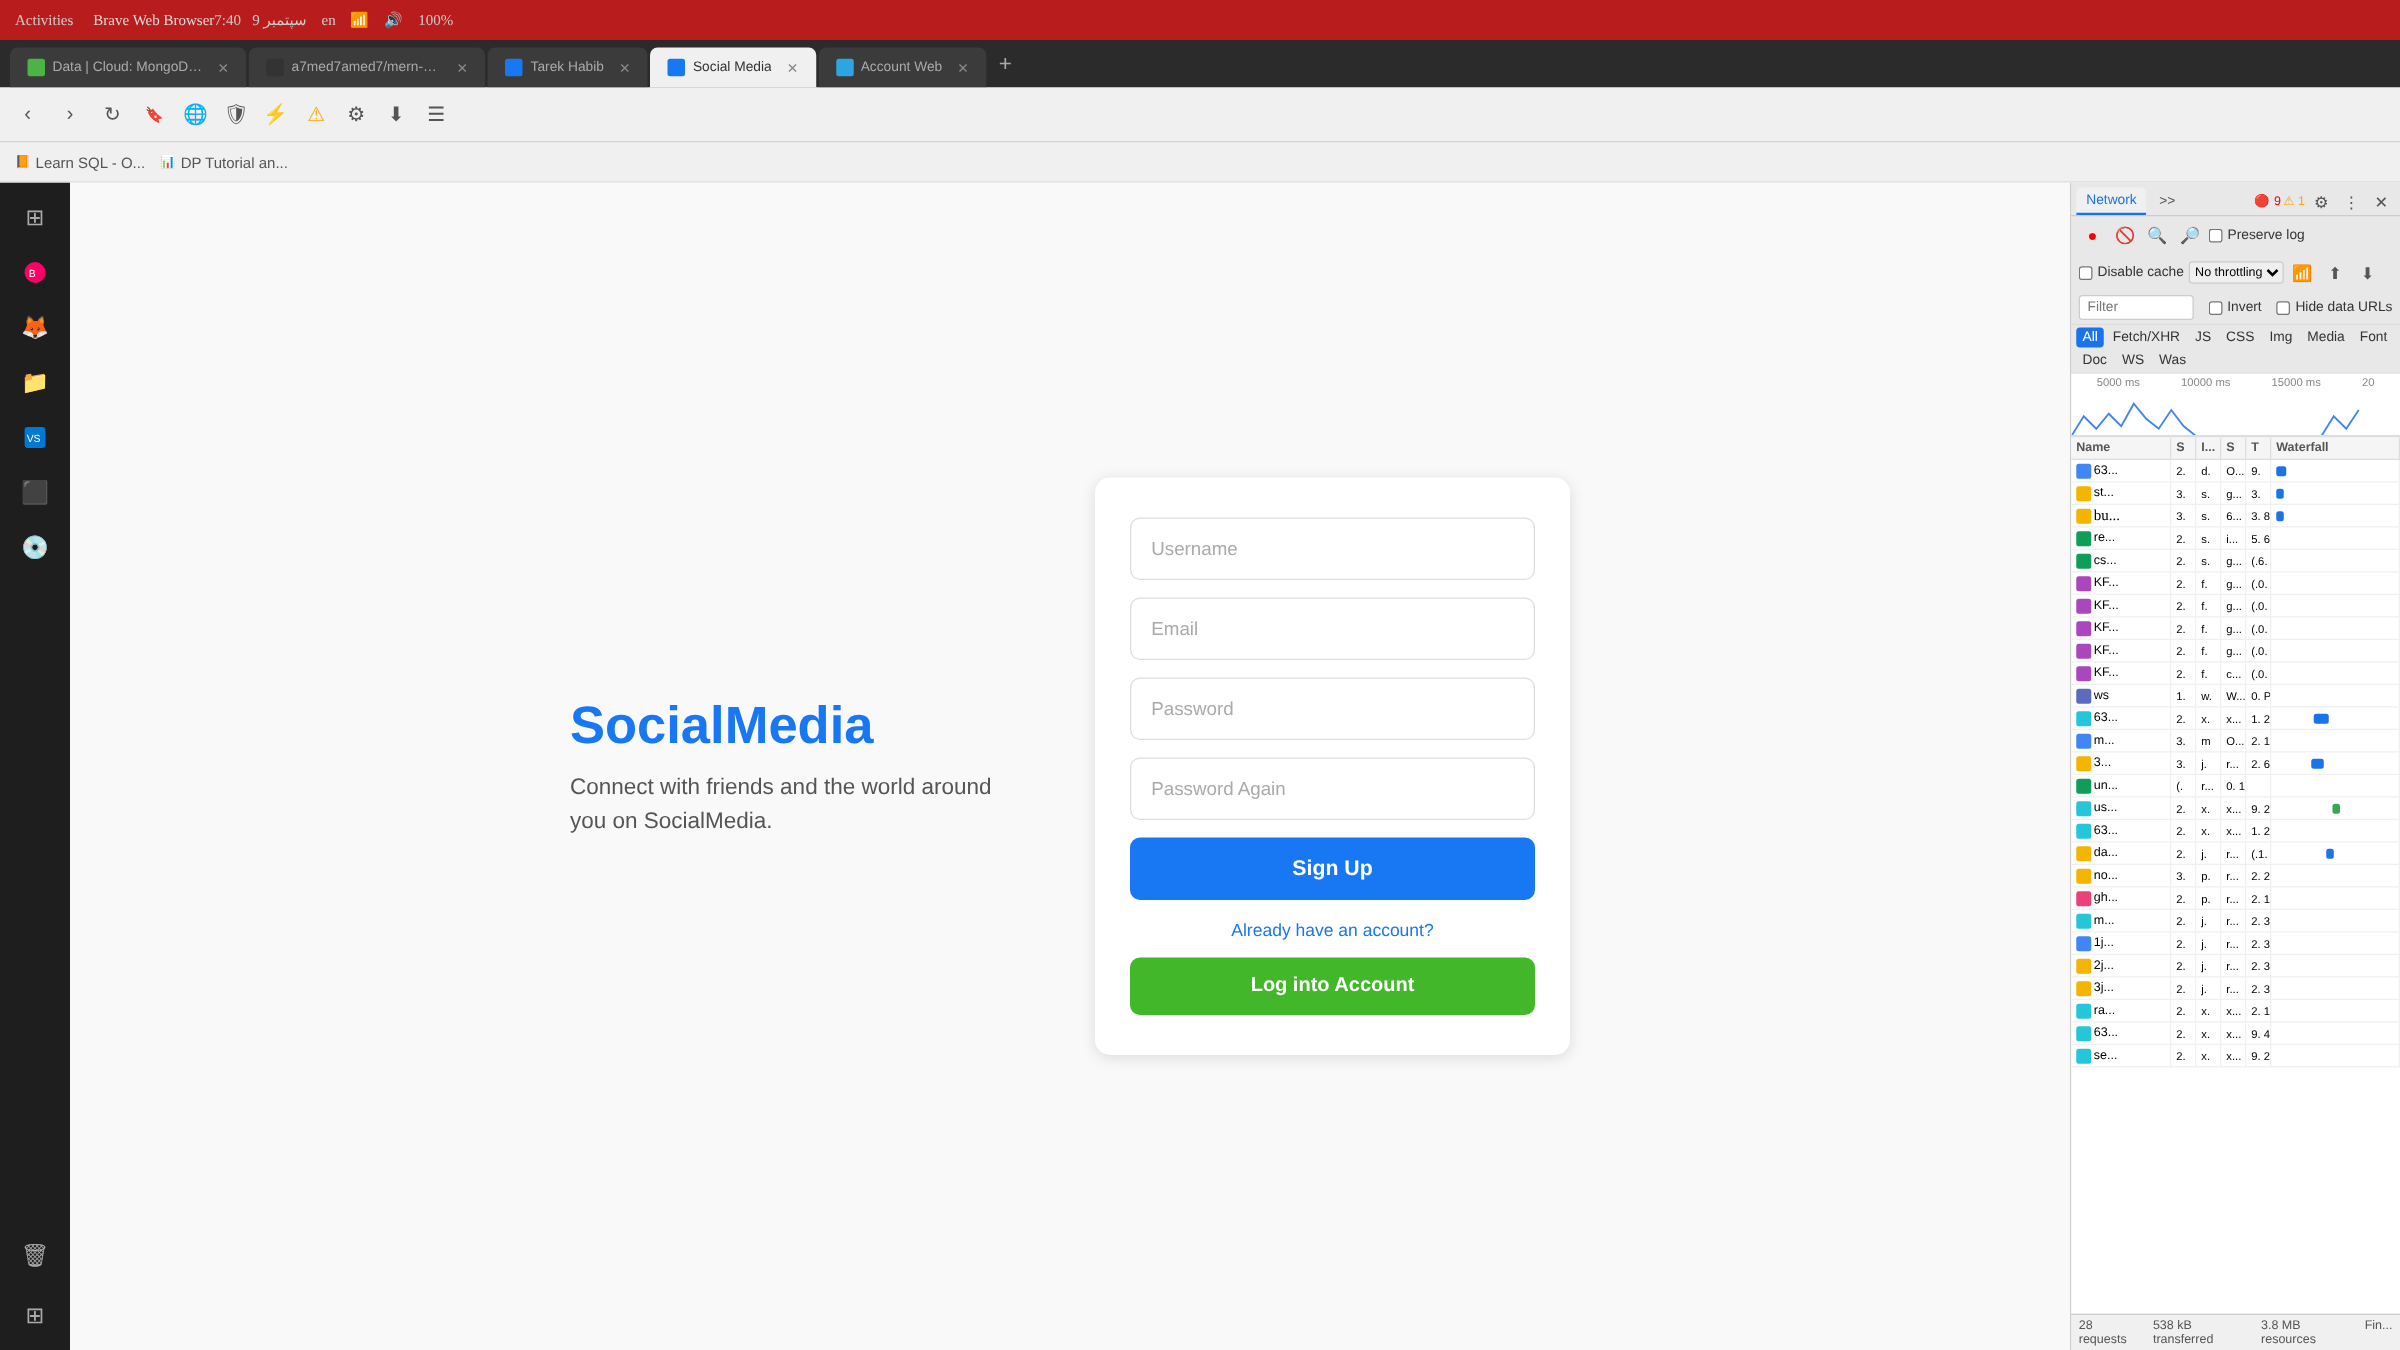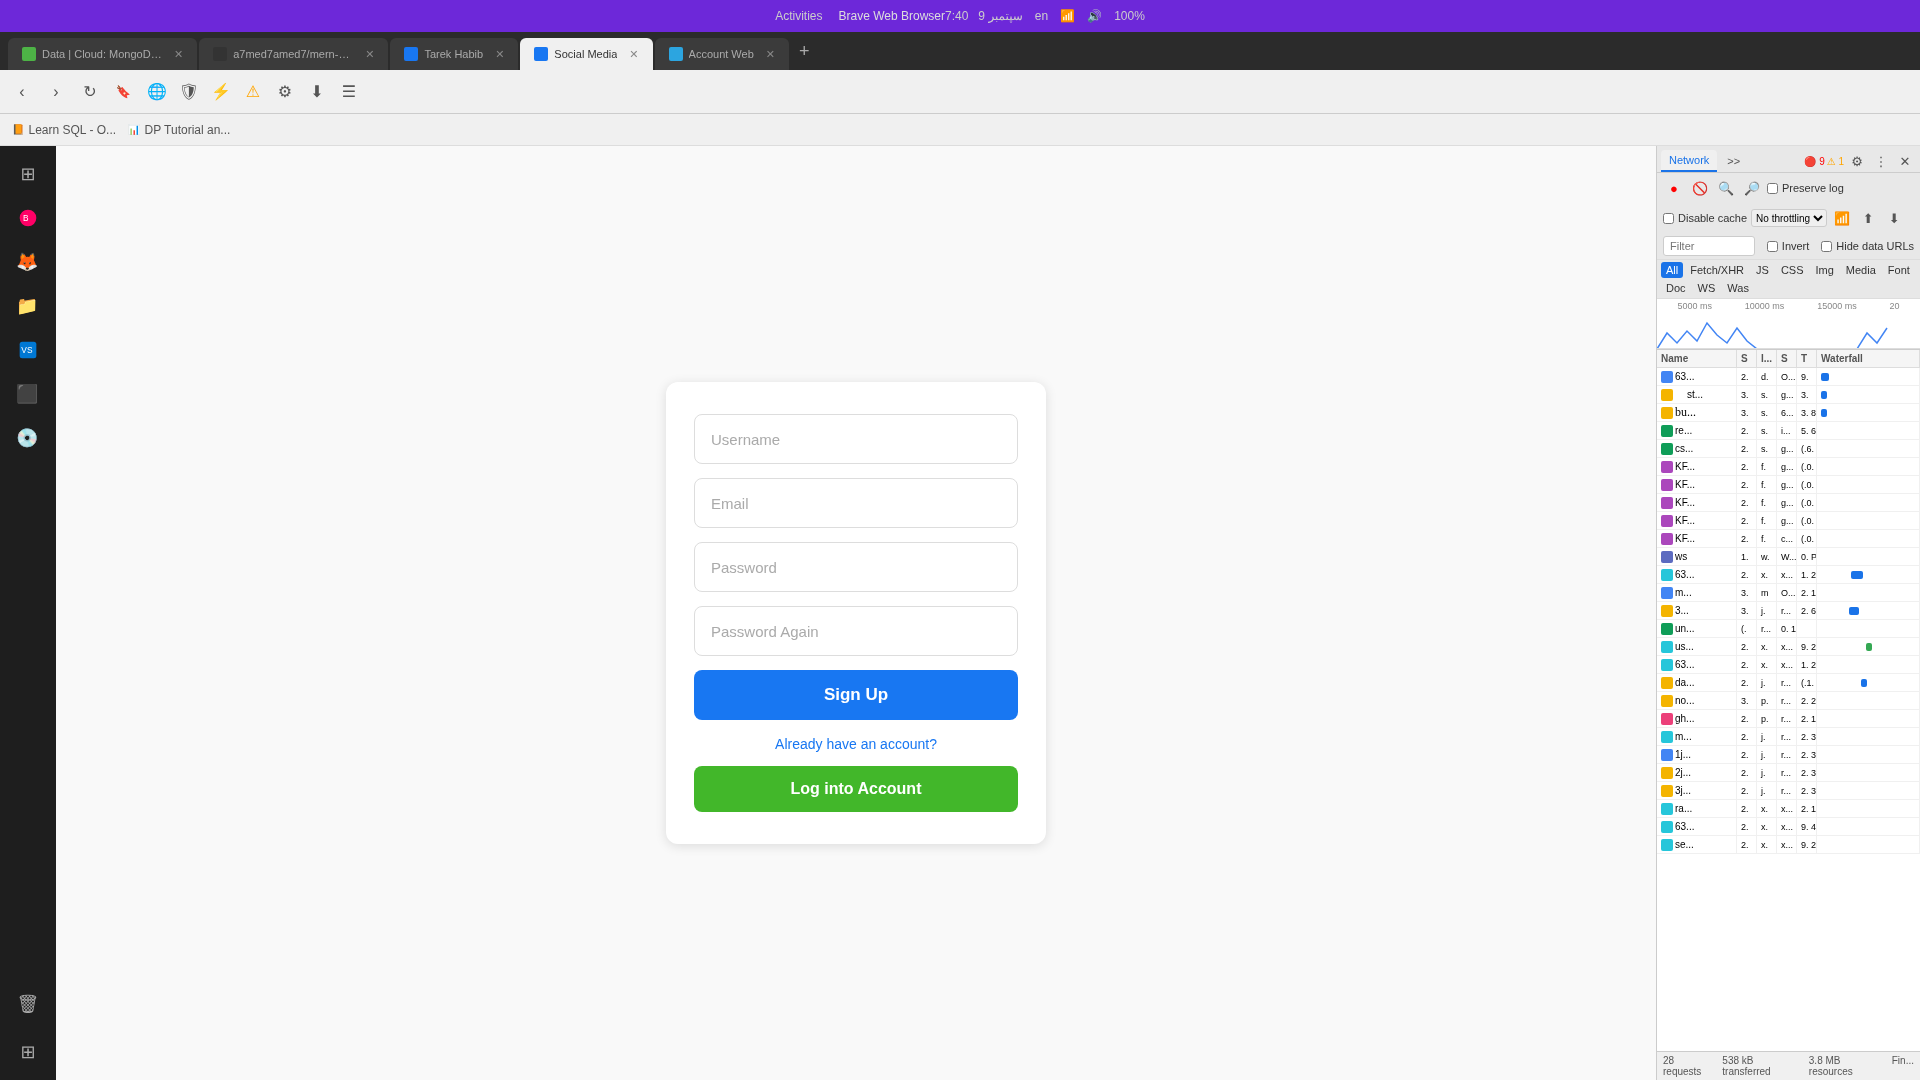--- a/index.html
+++ b/index.html
@@ -1,19 +1,19 @@
 <!DOCTYPE html>
 <html><head>
   <meta charset="utf-8">
   <style>
     * { margin: 0; padding: 0; box-sizing: border-box; }
     body { width: 1920px; height: 1080px; overflow: hidden; font-family: 'Segoe UI', Arial, sans-serif; background: #f0f0f0; display: flex; flex-direction: column; }
 
     
-    .top-bar { background: #6d28d9; height: 32px; display: flex; align-items: center; padding: 0 12px; color: #ccc; font-size: 12px; justify-content: center; }
+    .top-bar { background: #b91c1c; height: 32px; display: flex; align-items: center; padding: 0 12px; color: #ccc; font-size: 12px; justify-content: flex-start; font-family: Liberation Serif, serif; }
     .top-bar-left { display: flex; align-items: center; gap: 16px; }
     .top-bar-right { display: flex; align-items: center; gap: 12px; }
 
     
     .tab-bar { background: #2b2b2b; height: 38px; display: flex; align-items: flex-end; padding: 0 8px; }
     .tab { display: flex; align-items: center; padding: 6px 14px; border-radius: 6px 6px 0 0; font-size: 12px; cursor: pointer; gap: 6px; color: #aaa; background: #3b3b3b; margin-right: 2px; height: 32px; }
     .tab.active { background: #f0f0f0; color: #333; }
     .tab-favicon { width: 14px; height: 14px; border-radius: 2px; display: inline-block; }
     .tab-close { margin-left: 6px; color: #888; font-size: 11px; cursor: pointer; }
     .tab-new { background: none; border: none; color: #aaa; font-size: 18px; cursor: pointer; padding: 0 8px; align-self: center; }
@@ -204,20 +204,24 @@
     </div>
     <div class="sidebar-icon" title="Terminal">⬛</div>
     <div class="sidebar-icon" title="Disk">💿</div>
     <div class="sidebar-icon" title="Trash" style="margin-top:auto;">🗑</div>
     <div class="sidebar-icon" title="Grid" style="margin-top:4px;">⊞</div>
   </div>
 
   <div class="page-content">
     <div class="register-container">
 
+      <div class="brand-section">
+        <div class="brand-title">SocialMedia</div>
+        <div class="brand-tagline">Connect with friends and the world around you on SocialMedia.</div>
+      </div>
 
       <div class="form-card">
         <input class="form-input" type="text" placeholder="Username" style="">
         <input class="form-input" type="email" placeholder="Email" style="">
         <input class="form-input" type="password" placeholder="Password" style="">
         <input class="form-input" type="password" placeholder="Password Again" style="">
         <button class="btn-signup">Sign Up</button>
         <div class="already-account">Already have an account?</div>
         <button class="btn-login">Log into Account</button>
       </div>
@@ -325,21 +329,21 @@
       </div>
       <div class="net-col-s" style="font-size:9px;">2.</div>
       <div class="net-col-i" style="font-size:9px;">d.</div>
       <div class="net-col-s2" style="font-size:9px;">O...</div>
       <div class="net-col-t" style="font-size:9px;">9.</div>
       <div class="net-col-waterfall">
               <div class="waterfall-bar" style="background:#1a73e8;width:8px;margin-left:0px;"></div>
             </div>
     </div>
           <div class="net-row">
-      <div class="net-col-name" style="display:flex;align-items:center;gap:12px;">
+      <div class="net-col-name" style="display:flex;align-items:center;">
         <div class="net-row-icon icon-js"></div>
         <span style="font-size:10px;overflow:hidden;text-overflow:ellipsis;">st...</span>
       </div>
       <div class="net-col-s" style="font-size:9px;">3.</div>
       <div class="net-col-i" style="font-size:9px;">s.</div>
       <div class="net-col-s2" style="font-size:9px;">g...</div>
       <div class="net-col-t" style="font-size:9px;">3.</div>
       <div class="net-col-waterfall">
               <div class="waterfall-bar" style="background:#1a73e8;width:6px;margin-left:0px;"></div>
             </div>

